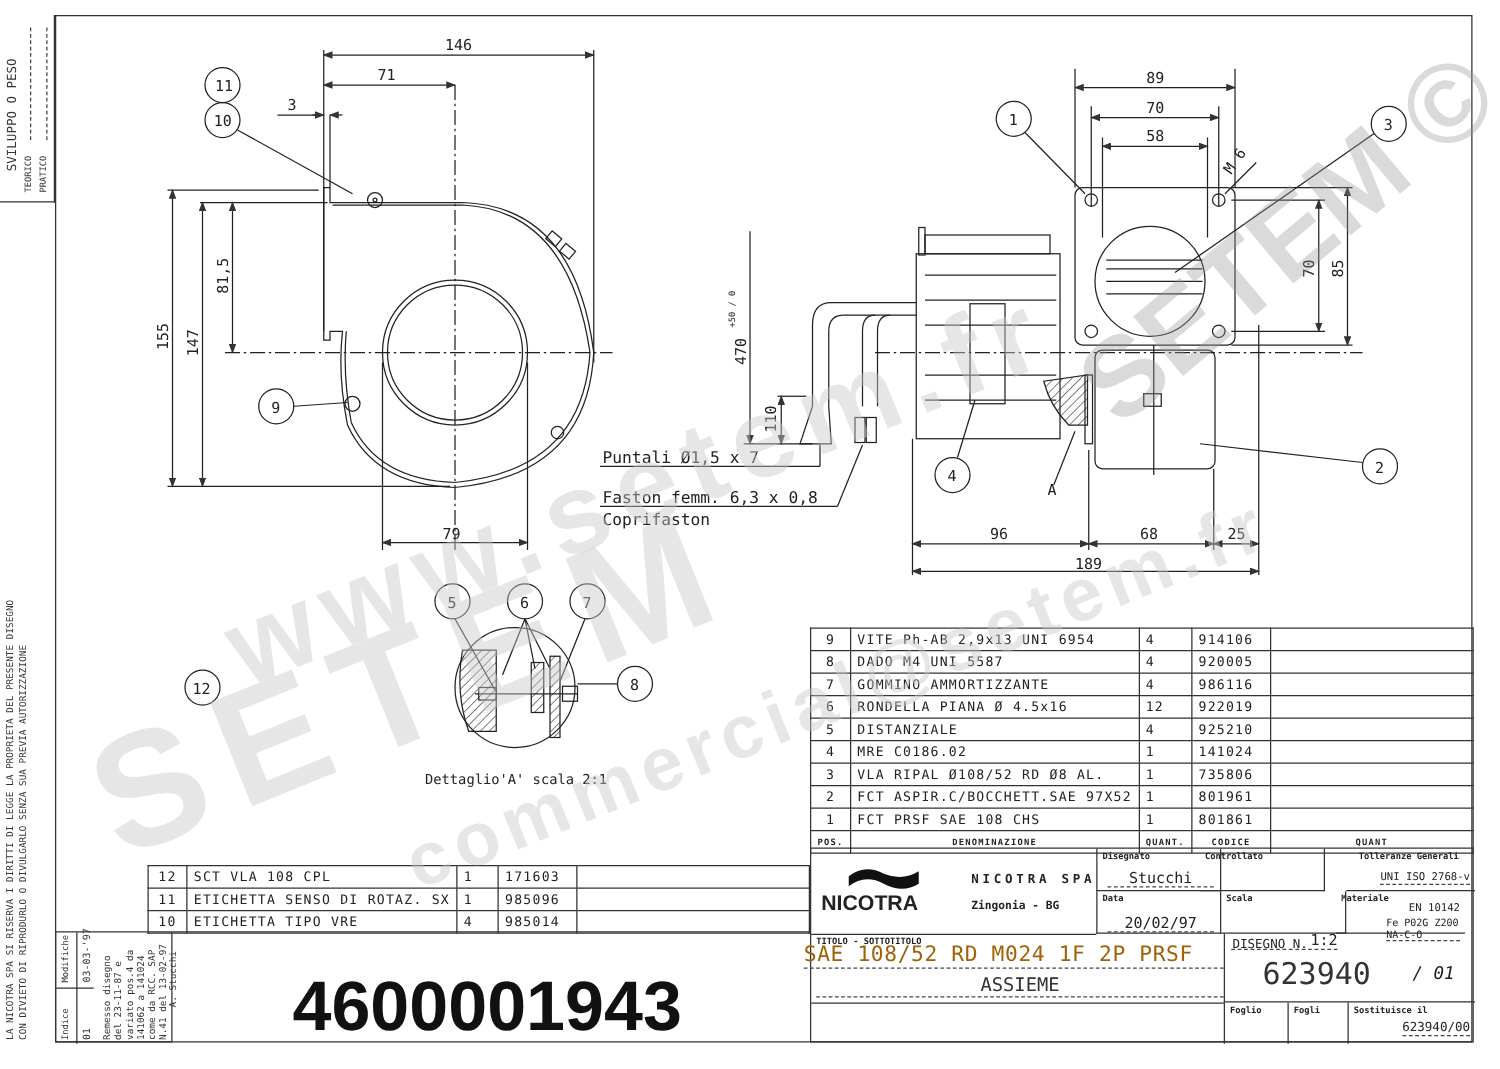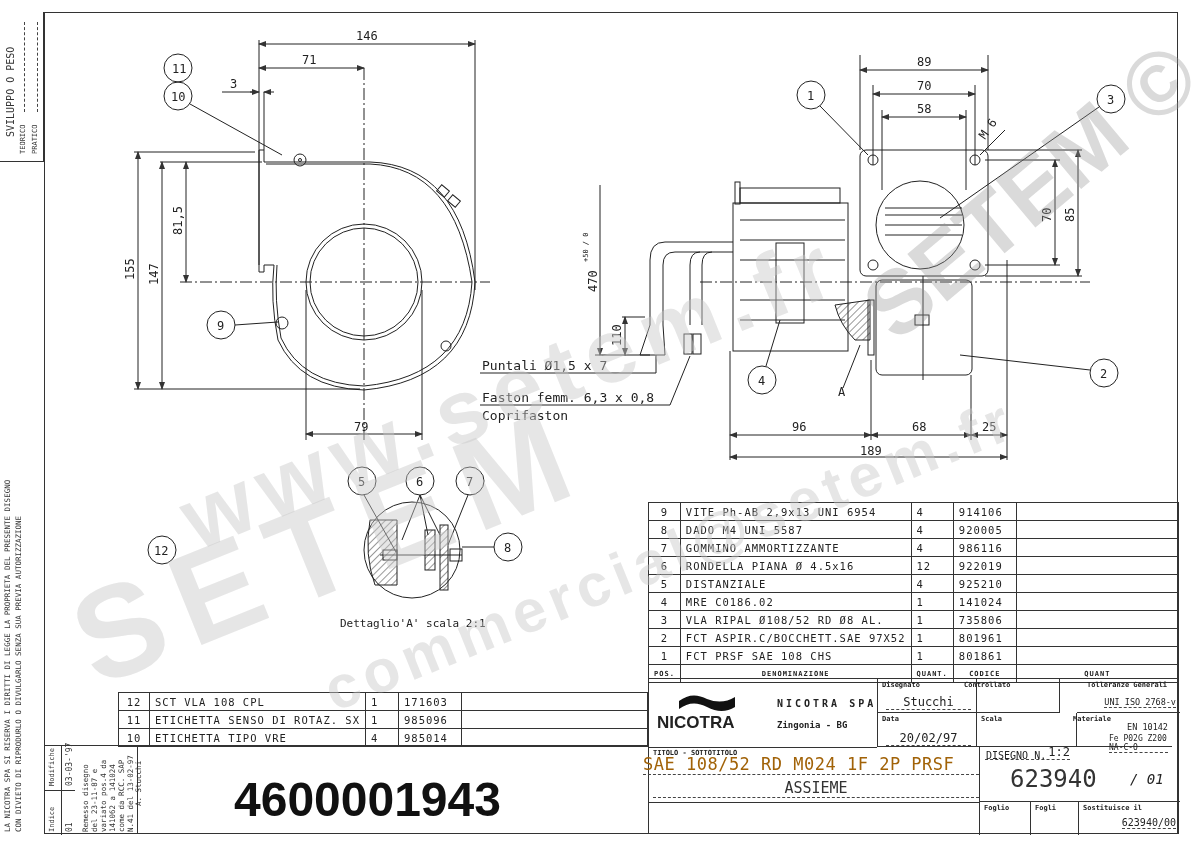--- a/index.html
+++ b/index.html
@@ -10,21 +10,21 @@
   .vtext{position:absolute;transform:rotate(-90deg);transform-origin:left top;white-space:nowrap;font-size:9px;color:#333;}
   svg text{font-family:"DejaVu Sans Mono","Liberation Mono",monospace;fill:#222;}
   table.bom{position:absolute;border-collapse:collapse;font-size:10.5px;letter-spacing:1px;}
   table.bom td{border:1px solid #333;padding:0 5px;height:17px;white-space:nowrap;}
   table.bom td.pos{text-align:center;width:20px;}
   .hdr td{font-size:7px;font-weight:bold;text-align:center;height:15px;}
   .tb{position:absolute;border:1px solid #333;box-sizing:border-box;}
   .cap{font-size:7px;font-weight:bold;position:absolute;left:4px;top:2px;}
   .val{position:absolute;font-size:12px;}
   .dash{border-bottom:1px dashed #444;}
-  .big{position:absolute;font-family:"Liberation Sans",sans-serif;font-weight:bold;font-size:48px;color:#111;text-align:right;}
+  .big{position:absolute;font-family:"Liberation Sans",sans-serif;font-weight:bold;font-size:56px;color:#111;text-align:right;}
   .wm{position:absolute;font-family:"Liberation Sans",sans-serif;font-weight:bold;color:rgba(200,200,200,0.45);white-space:nowrap;pointer-events:none;}
 </style>
 </head>
 <body>
 
 <div class="lstrip">
   <div style="position:absolute;left:0;top:0;width:44px;height:150px;border-bottom:1px solid #333;border-right:1px solid #333;box-sizing:border-box;">
     <div class="vtext" style="left:5px;top:125px;font-size:10px;">SVILUPPO O PESO</div>
     <div class="vtext" style="left:19px;top:142px;font-size:7px;">TEORICO</div>
     <div class="vtext" style="left:31px;top:142px;font-size:7px;">PRATICO</div>

